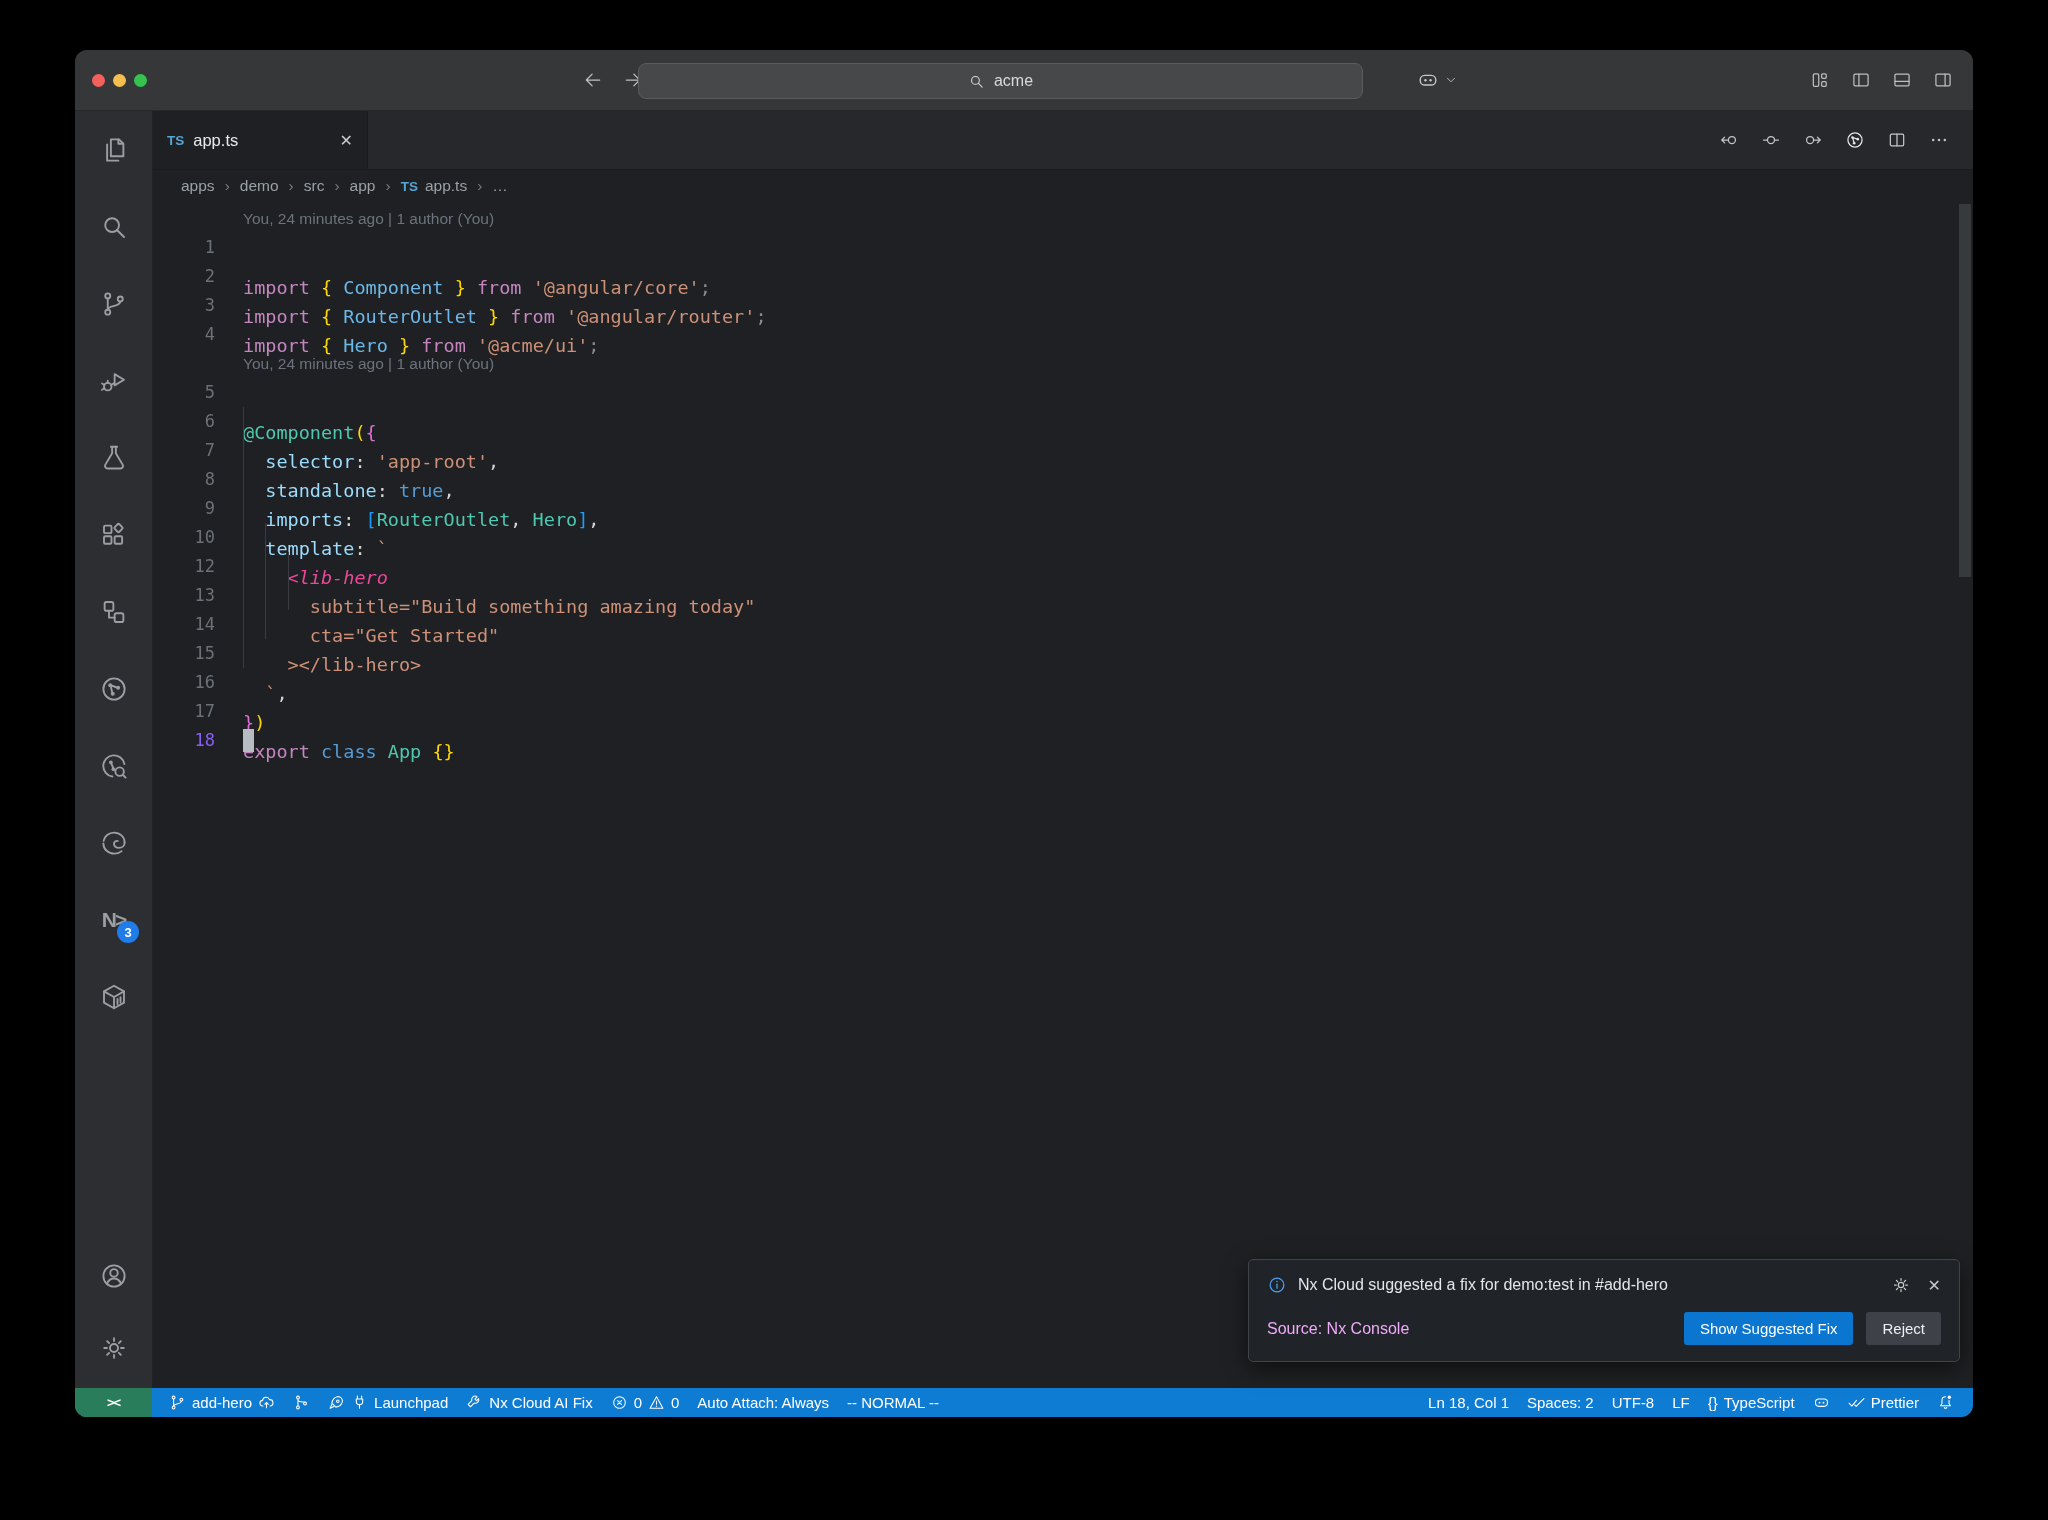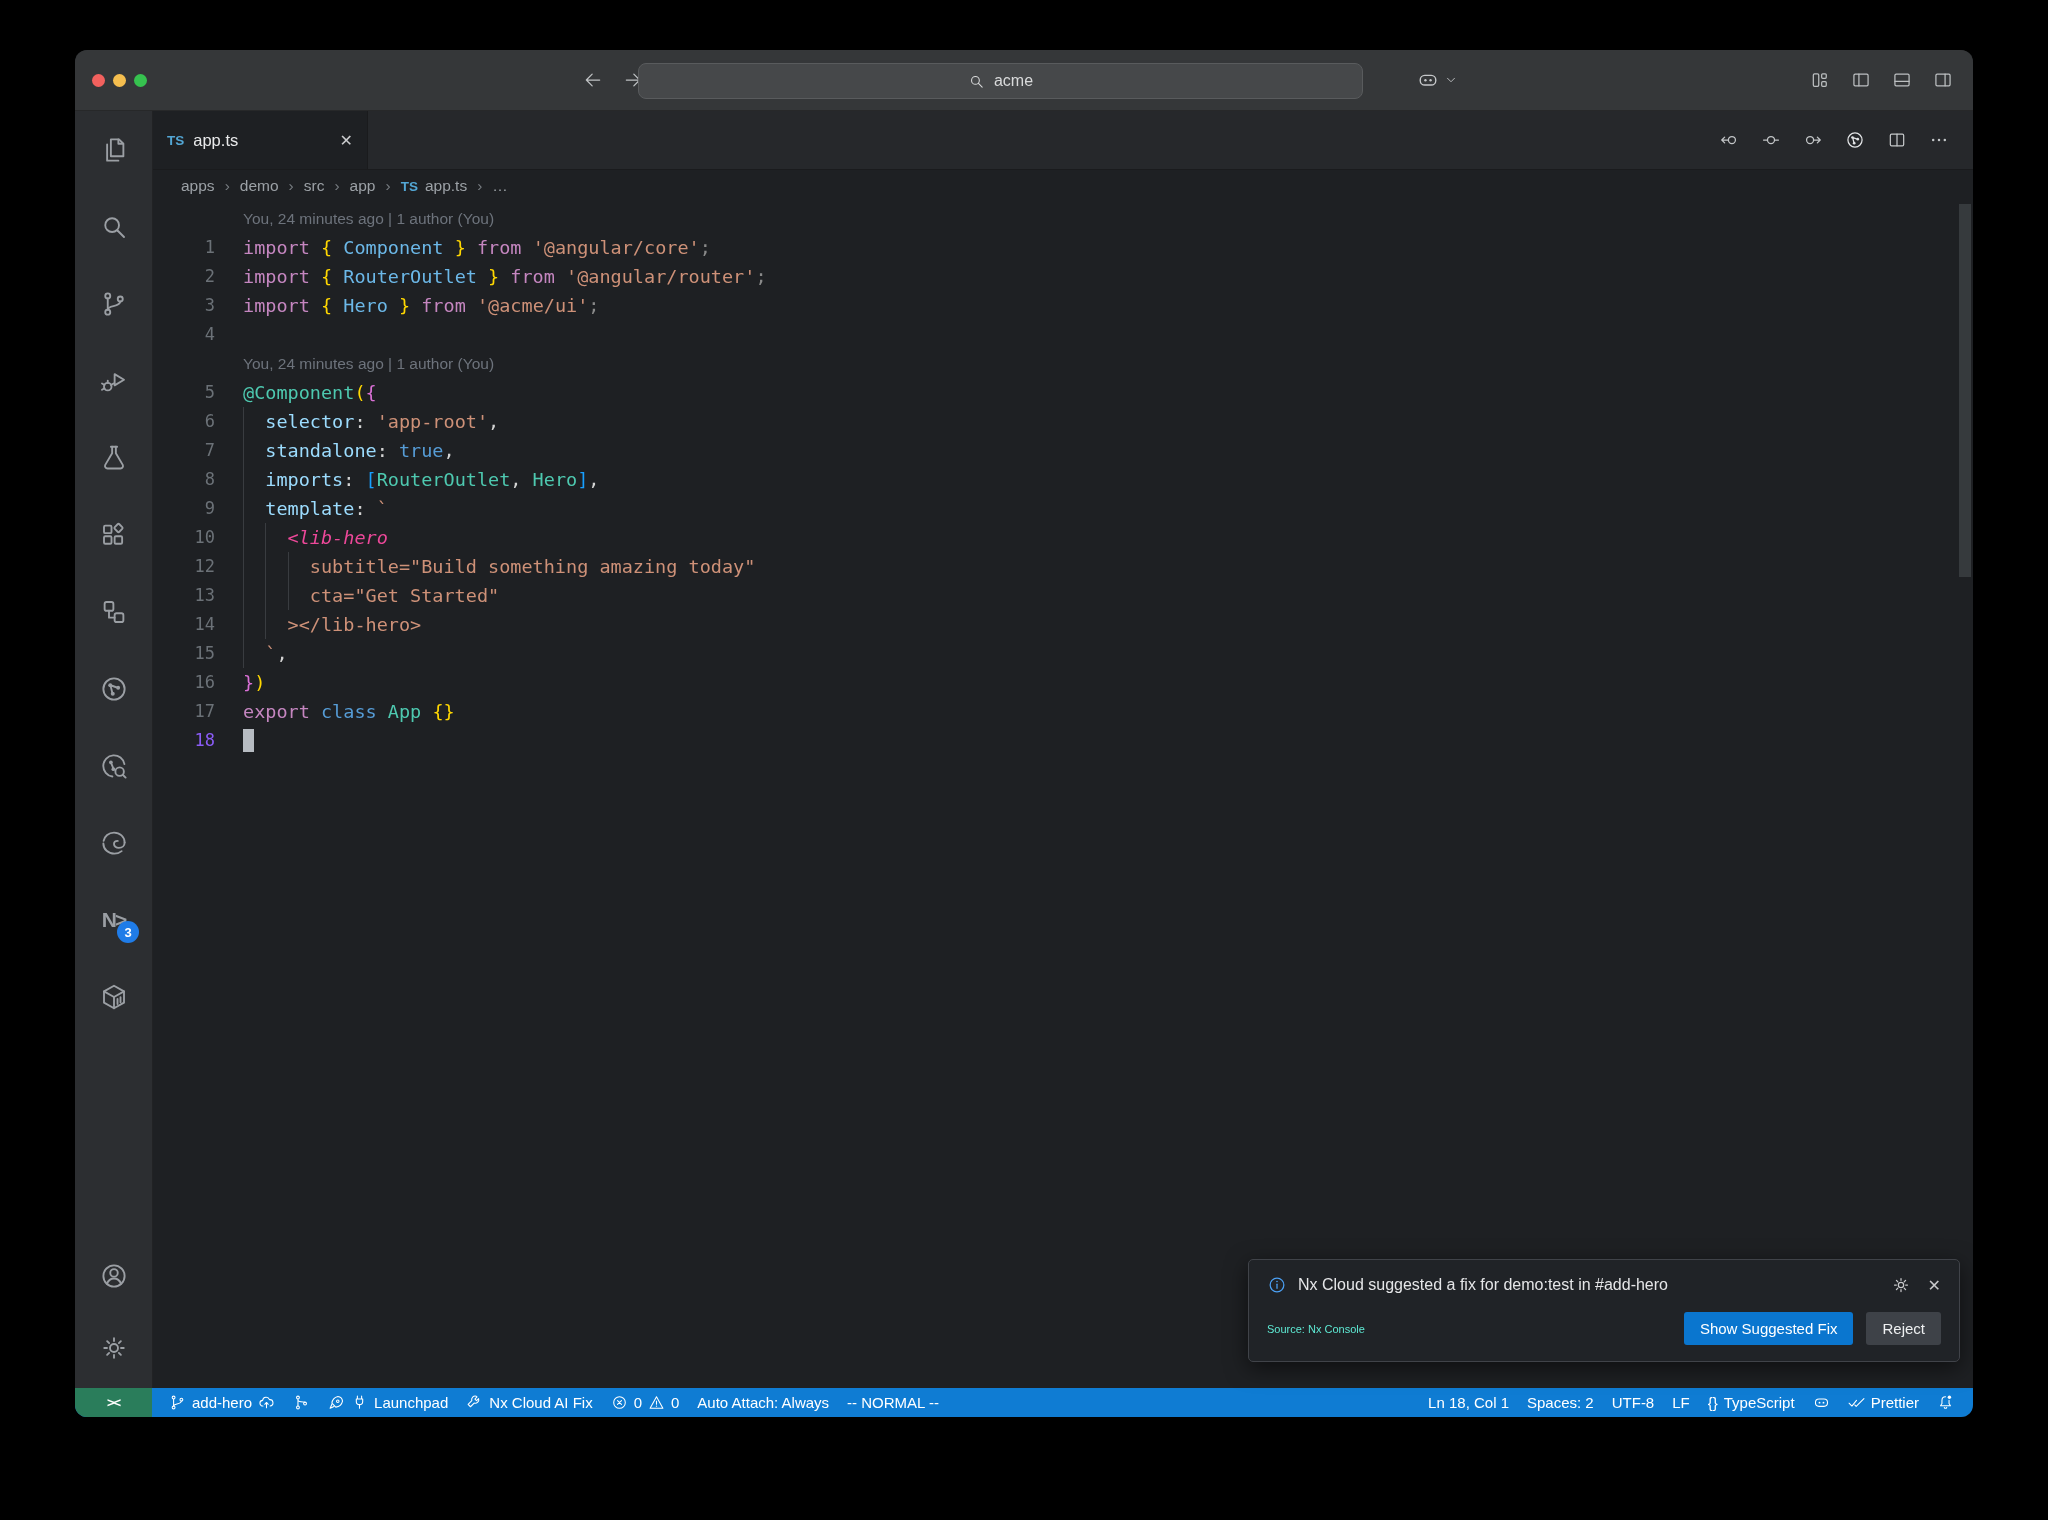--- a/index.html
+++ b/index.html
@@ -39,34 +39,34 @@
   .editor-actions .bright{color:#e2e4e6;}
   
   .breadcrumb{height:32px;flex:0 0 auto;display:flex;align-items:center;gap:10px;padding-left:28px;color:#9ca1a6;font-size:15.5px;}
   .bc-sep{color:#787d82;}
   .bc-file{display:flex;align-items:center;gap:7px;}
   
   .code-area{flex:1;position:relative;font-family:"DejaVu Sans Mono",monospace;overflow:hidden;padding-top:2px;}
   .code-row{position:relative;height:29px;line-height:29px;display:flex;white-space:pre;font-size:18.5px;}
   .ln{width:62px;flex:0 0 auto;text-align:right;color:#6b7177;font-size:17px;}
   .ln.active{color:#8b5cf6;}
-  .ctext{margin-left:28px;position:relative;}
+  .ctext{margin-left:28px;position:relative;margin-top:40px;}
   .blame-row{height:29px;line-height:29px;padding-left:90px;color:#6d737c;font-size:15.5px;font-family:"Liberation Sans",sans-serif;}
   .guide{position:absolute;top:0;bottom:0;width:1px;background:#393c40;}
   .cursor{position:absolute;left:90px;top:3px;width:11px;height:23px;background:#b7bcc2;}
   .scroll-thumb{position:absolute;right:2px;top:2px;width:12px;height:373px;background:rgba(118,124,130,.28);}
   
   .toast{position:absolute;right:13px;bottom:26px;width:712px;background:#202327;border:1px solid #404349;border-radius:5px;padding:15px 18px 16px 18px;box-shadow:0 6px 22px rgba(0,0,0,.55);z-index:10;box-sizing:border-box;}
   .toast-row1{display:flex;align-items:center;gap:11px;}
   .info-blue{color:#4ba0f4;}
   .toast-title{flex:1;color:#e5e6e8;font-size:16px;white-space:nowrap;overflow:hidden;}
   .toast-gear{color:#c7c8ca;}
   .toast-close{color:#c7c8ca;font-size:16px;margin-left:6px;}
   .toast-row2{margin-top:17px;display:flex;align-items:center;}
-  .toast-source{color:#5eead4;font-size:11px;}
+  .toast-source{color:#f0abfc;font-size:16px;}
   .btn{border:none;border-radius:3px;font-size:15px;padding:8px 16px;font-family:"Liberation Sans",sans-serif;}
   .btn-primary{margin-left:auto;background:#0a76cf;color:#fff;}
   .btn-secondary{margin-left:13px;background:#3e4248;color:#eef0f1;}
   
   .statusbar{height:29px;flex:0 0 auto;background:#0f7cd3;display:flex;align-items:stretch;color:#fff;font-size:15px;}
   .sb-remote{width:77px;flex:0 0 auto;background:#2a7d5b;display:flex;align-items:center;justify-content:center;font-weight:700;font-size:13px;letter-spacing:-1px;}
   .sb-left{display:flex;align-items:flex-start;padding-left:8px;}
   .sb-right{margin-left:auto;display:flex;align-items:center;padding-right:10px;}
   .sb-item{display:flex;align-items:center;gap:6px;padding:0 9px;height:100%;}
 </style>

